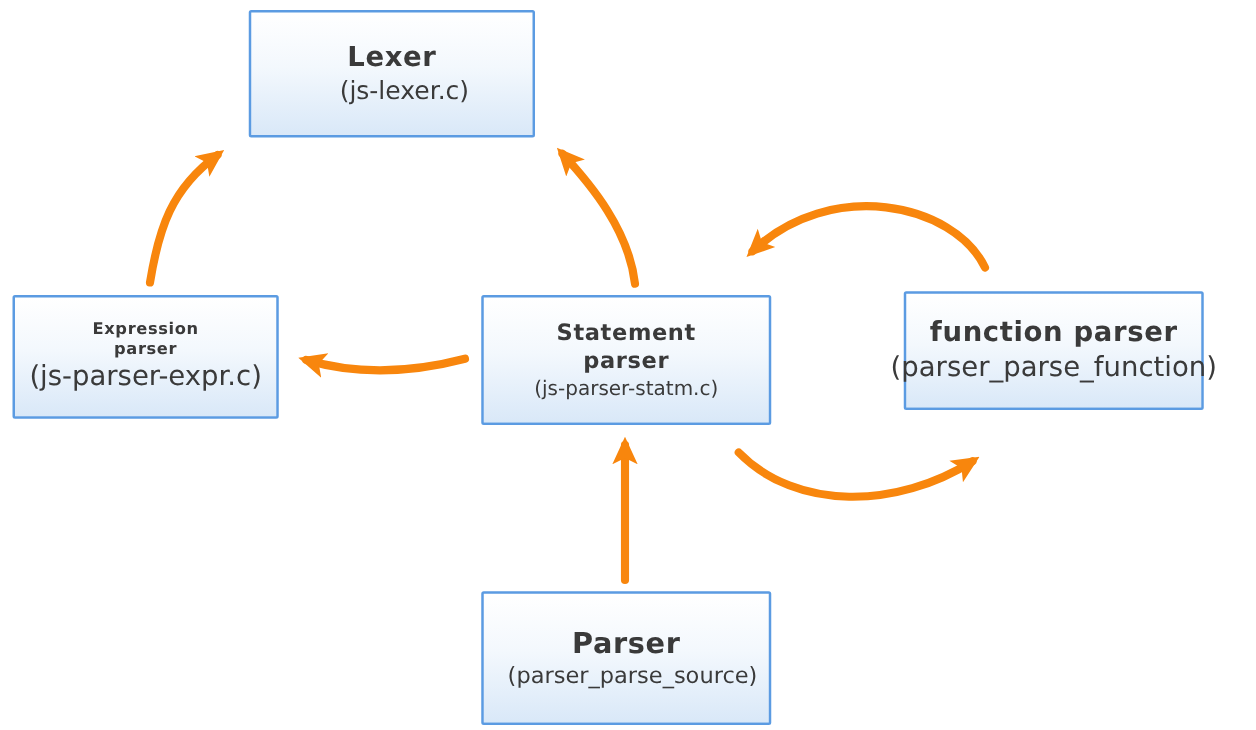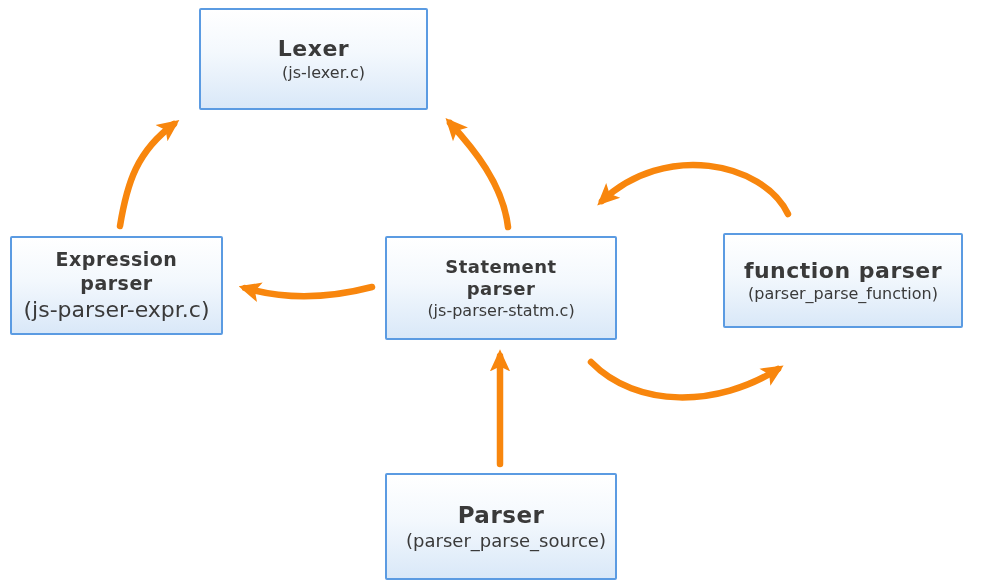--- a/index.html
+++ b/index.html
@@ -39,33 +39,33 @@
     justify-content: center;
     text-align: center;
     color: var(--text, #3A3A3A);
     line-height: 1.25;
   }
   .node .title { font-weight: 700; white-space: pre-line; letter-spacing: 0.5px; }
   .node .subtitle { font-weight: 400; }
 
   .node-lexer      { left: 199px; top: 8px;   width: 229px; height: 102px; }
   .node-lexer .title    { font-size: 22px; }
-  .node-lexer .subtitle { font-size: 16px; margin-left: 20px; }
+  .node-lexer .subtitle { font-size: 20px; margin-left: 20px; }
 
   .node-expression { left: 10px;  top: 236px; width: 213px; height: 99px; }
-  .node-expression .title    { font-size: 19px; }
+  .node-expression .title    { font-size: 13px; }
   .node-expression .subtitle { font-size: 22px; }
 
   .node-statement  { left: 385px; top: 236px; width: 232px; height: 104px; }
   .node-statement .title    { font-size: 18px; }
   .node-statement .subtitle { font-size: 16px; text-align: right; }
 
   .node-function   { left: 723px; top: 233px; width: 240px; height: 95px; }
   .node-function .title    { font-size: 22px; }
-  .node-function .subtitle { font-size: 16px; }
+  .node-function .subtitle { font-size: 22px; }
 
   .node-parser     { left: 385px; top: 473px; width: 232px; height: 107px; }
   .node-parser .title    { font-size: 23px; }
   .node-parser .subtitle { font-size: 18px; margin-left: 10px; }
 </style>
 </head>
 <body>
 
 <div class="canvas">
 

